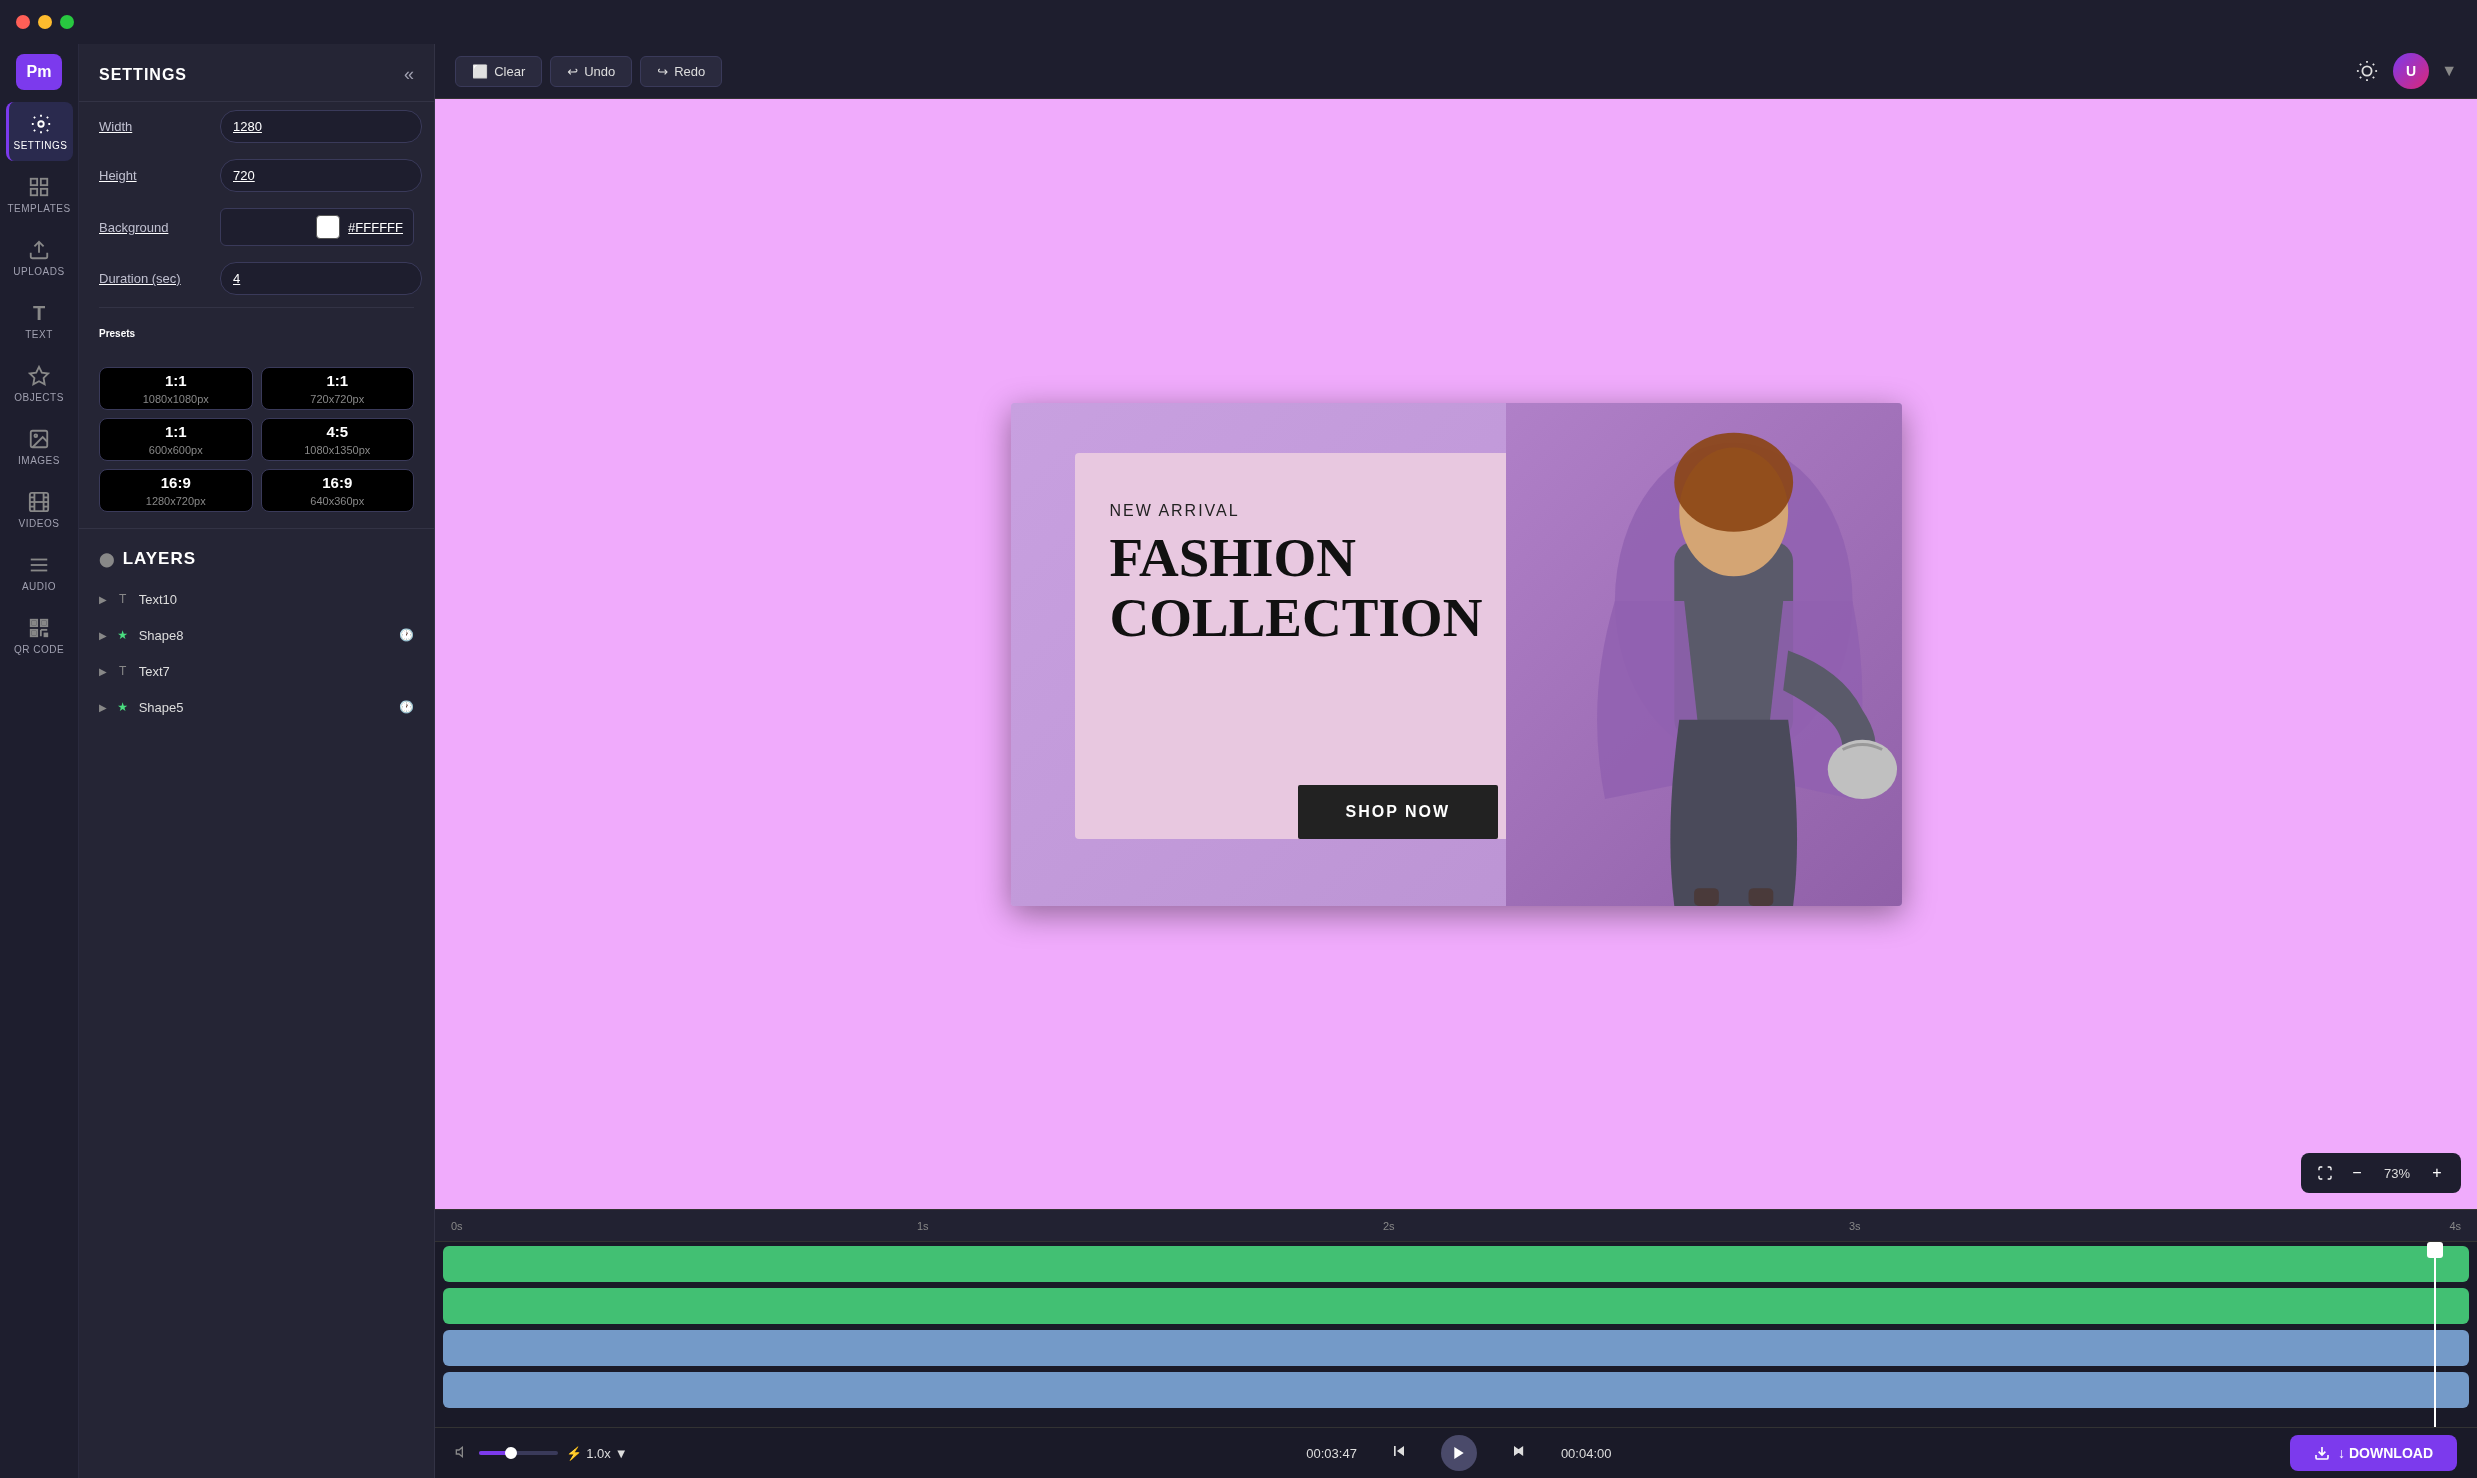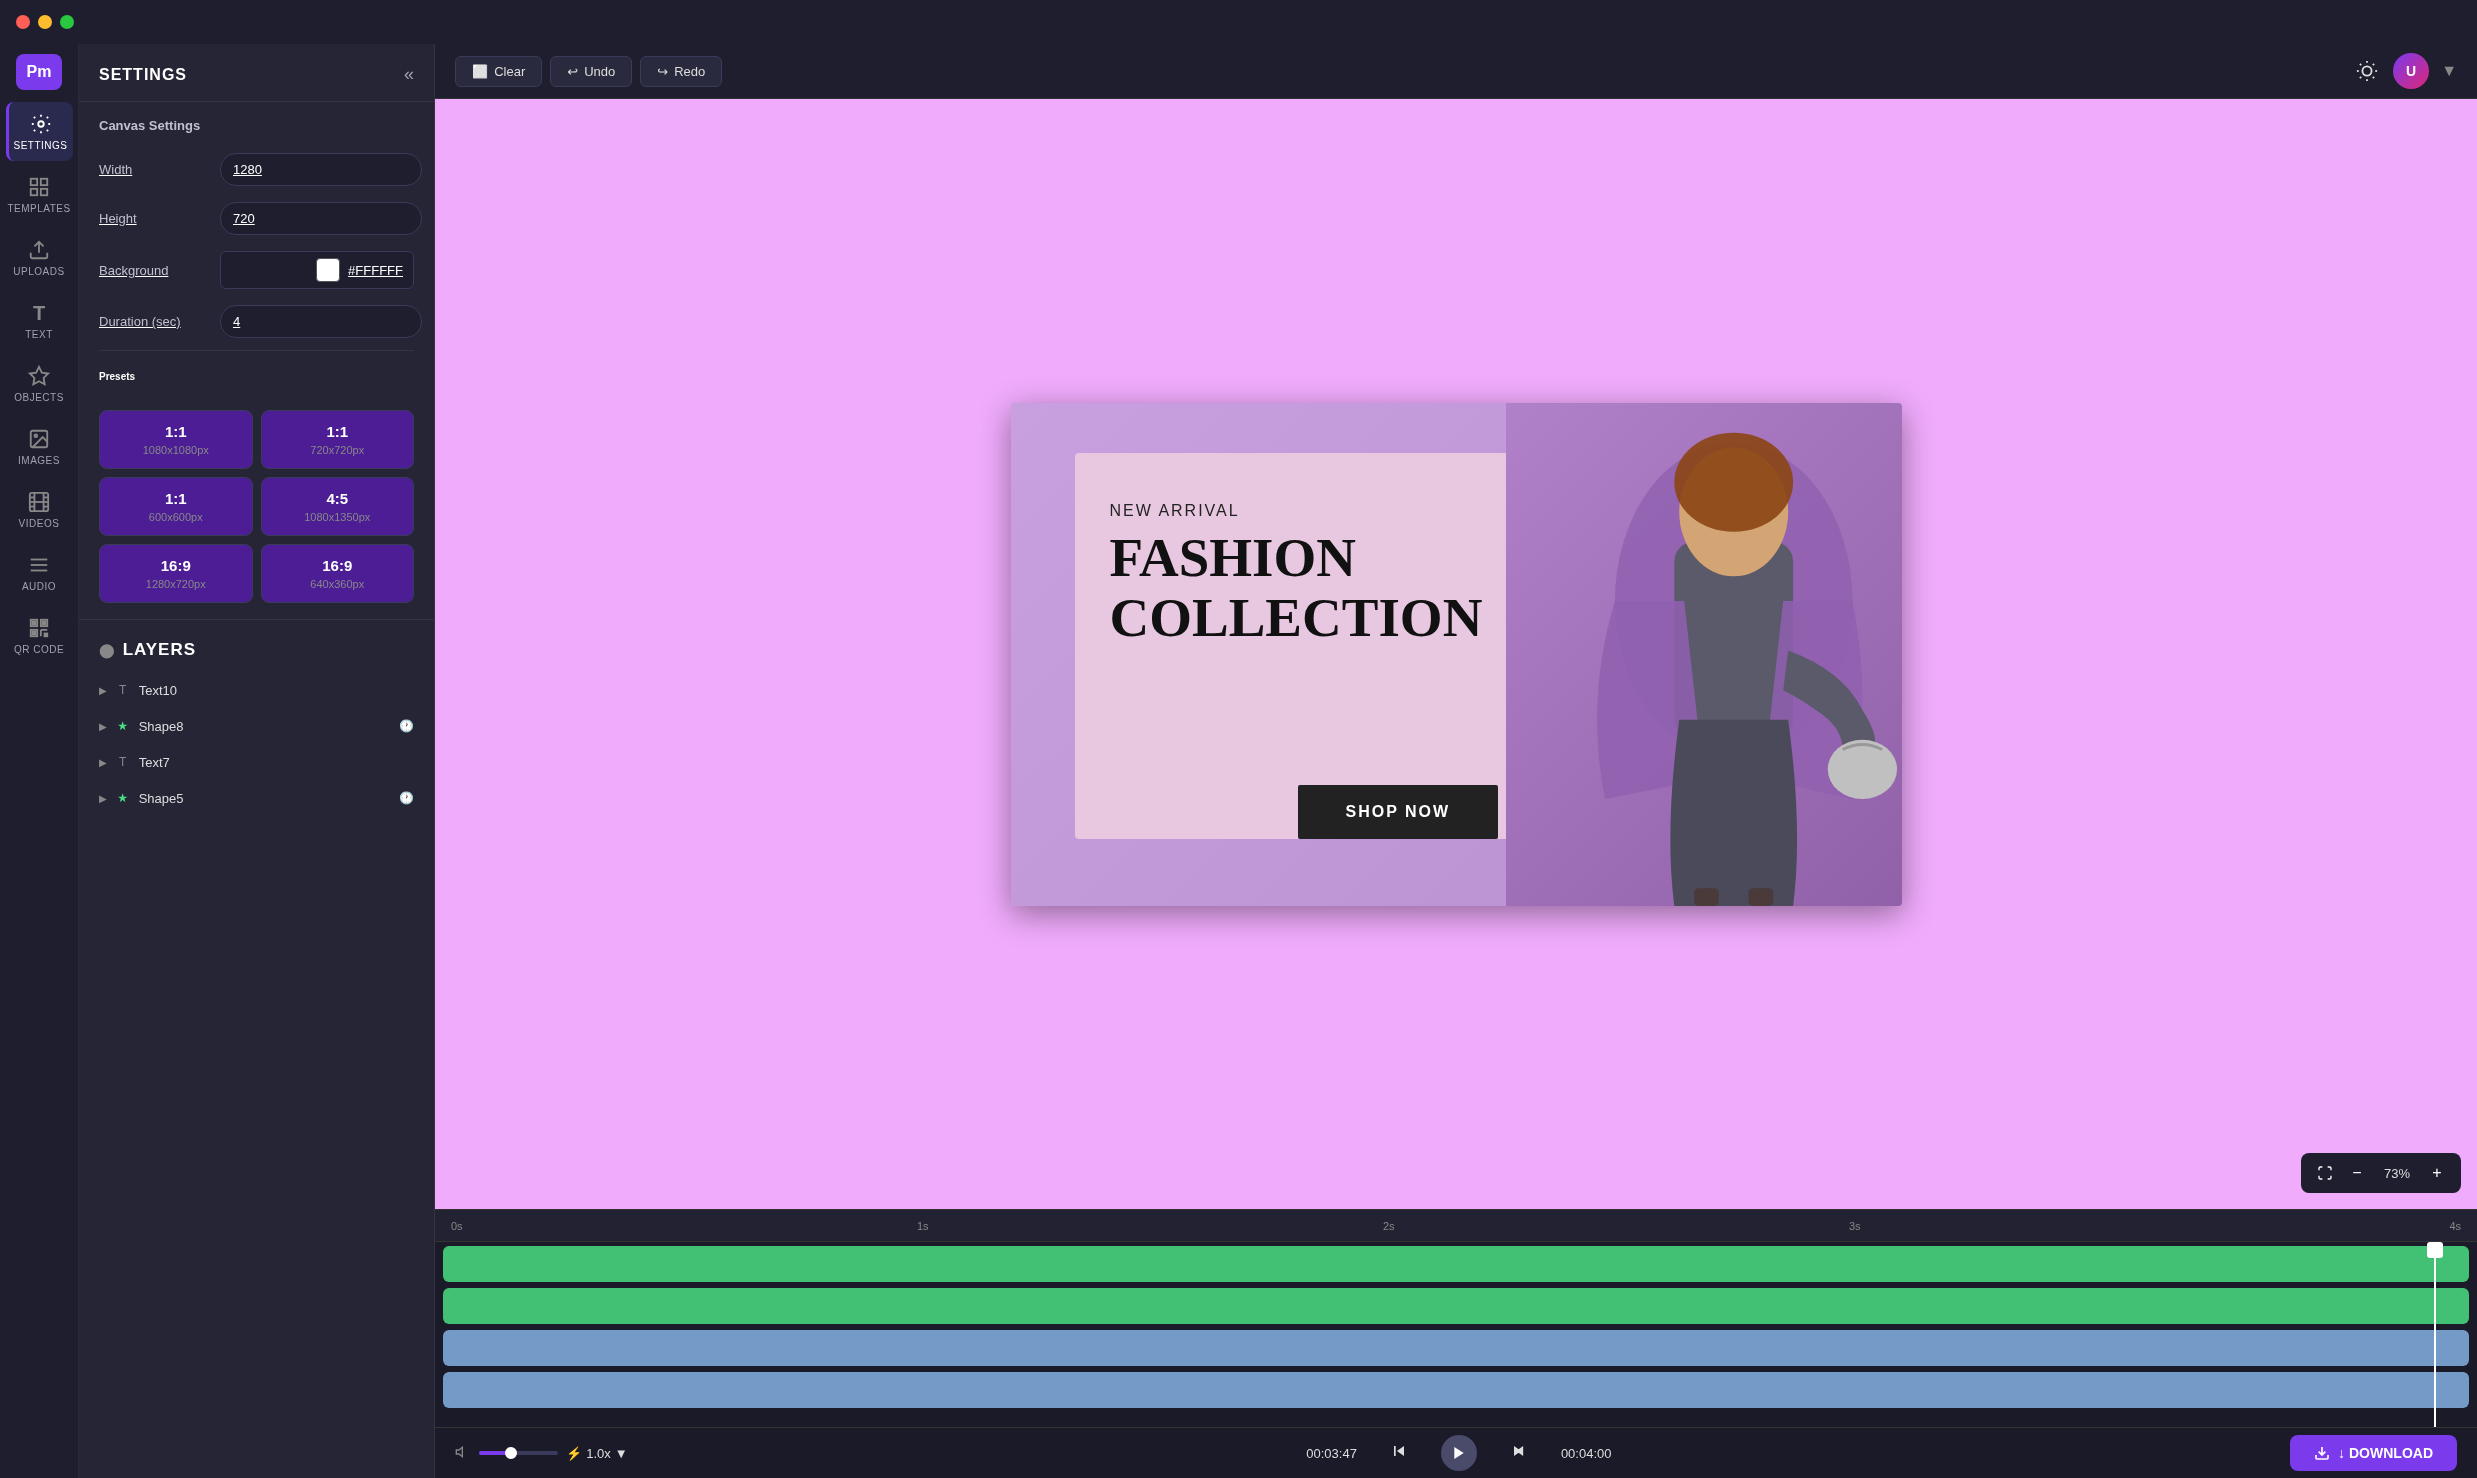--- a/index.html
+++ b/index.html
@@ -179,24 +179,24 @@
       font-weight: 700;
       color: #fff;
       margin-bottom: 28px;
     }
     .presets-grid {
       display: grid;
       grid-template-columns: 1fr 1fr;
       gap: 8px;
     }
     .preset-item {
-      background: #4c1d95;
+      background: #000000;
       border: 1px solid #3a3a5a;
       border-radius: 8px;
-      padding: 12px;
+      padding: 4px;
       text-align: center;
       cursor: pointer;
     }
     .preset-ratio {
       font-size: 15px;
       font-weight: 700;
       color: #fff;
       margin-bottom: 4px;
     }
     .preset-size {
@@ -656,21 +656,20 @@
       <span class="icon-label">QR CODE</span>
     </div>
   </div>
 
   <div class="settings-panel">
     <div class="panel-header">
       <span class="panel-title">SETTINGS</span>
       <button class="collapse-btn">«</button>
     </div>
 
-    <div class="section-title">Canvas Settings</div>
 
     <div class="form-row">
       <span class="form-label">Width</span>
       <input class="form-input" type="text" value="1280" style="">
     </div>
 
     <div class="form-row">
       <span class="form-label">Height</span>
       <input class="form-input" type="text" value="720" style="">
     </div>

